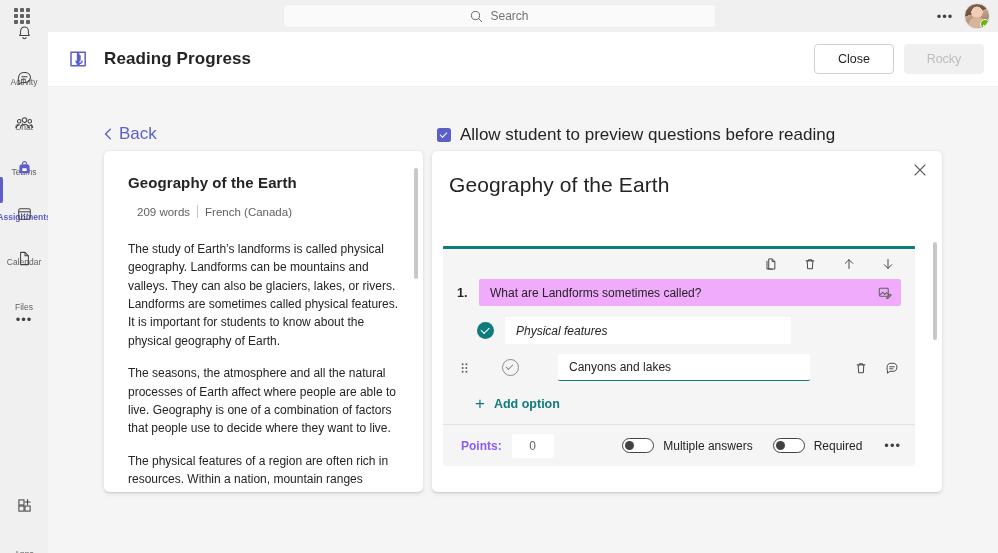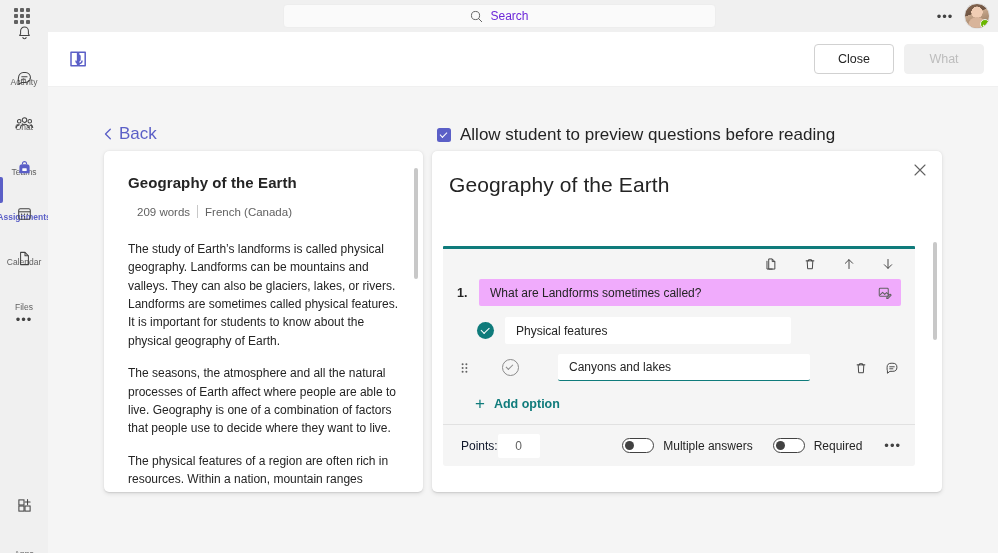--- a/index.html
+++ b/index.html
@@ -21,21 +21,21 @@
     width: 44px; height: 32px; display: flex; align-items: center; justify-content: center;
     cursor: pointer;
   }
   .waffle-grid { display: grid; grid-template-columns: repeat(3, 4px); gap: 2px; }
   .waffle-grid i { width: 4px; height: 4px; background: #616161; border-radius: 1px; display: block; }
   .searchwrap { position: absolute; left: 283px; top: 4px; width: 433px; height: 24px; }
   .searchbox {
     width: 100%; height: 100%; background: #fafafa; border: 1px solid #ededed; border-radius: 4px;
     display: flex; align-items: center; justify-content: center; gap: 7px; cursor: text;
   }
-  .searchbox .txt { font-size: 12px; color: #6d28d9; }
+  .searchbox .txt { font-size: 12px; color: #737373; }
   .topright { position: absolute; right: 8px; top: 0; height: 32px; display: flex; align-items: center; gap: 6px; }
   .dots-btn { width: 26px; height: 26px; display: flex; align-items: center; justify-content: center; cursor: pointer; border-radius: 4px; }
   .dots-btn span { font-size: 13px; color: #424242; letter-spacing: 1px; line-height: 1; }
   .avatar {
     position: relative; width: 26px; height: 26px; border-radius: 50%;
     background: radial-gradient(circle at 50% 34%, #f0cdb4 0 28%, rgba(240,205,180,0) 29%),
                 linear-gradient(160deg, #8a6a52 0%, #6d5342 38%, #c7a78c 39%, #a88a70 70%, #6d5342 100%);
     overflow: hidden; cursor: pointer; border: 1px solid #e3e3e3;
   }
   .avatar::after {
@@ -167,21 +167,21 @@
   .optfield.focused { border-bottom: 1.8px solid #0f7b7b; }
   .opt-actions { display: flex; align-items: center; gap: 13px; margin-left: 14px; }
 
   .addopt { display: flex; align-items: center; gap: 9px; padding: 0 14px; margin-top: 14px; margin-bottom: 12px; margin-left: 18px; cursor: pointer; }
   .addopt .plus { color: #0f7b7b; font-size: 17px; line-height: 1; font-weight: 400; }
   .addopt .lbl { color: #0f7b7b; font-size: 12.5px; font-weight: 700; }
 
   .qfooter {
     border-top: 1px solid #e1e1e1; height: 42px; display: flex; align-items: center; padding: 0 14px 0 18px;
   }
-  .pts-label { font-size: 12px; color: #0f172a; font-weight: 400; margin-right: 0; }
+  .pts-label { font-size: 12px; color: #8b5cf6; font-weight: 700; margin-right: 10px; }
   .pts-input {
     width: 42px; height: 24px; background: #ffffff; border: none; border-radius: 2px;
     display: flex; align-items: center; justify-content: center; font-size: 12px; color: #616161; cursor: text;
   }
   .qfooter .sp { flex: 1; }
   .toggle { width: 32px; height: 15px; border-radius: 9px; border: 1.3px solid #424242; background: #fff; position: relative; cursor: pointer; flex: none; }
   .toggle::after { content: ""; position: absolute; left: 2px; top: 2px; width: 9px; height: 9px; border-radius: 50%; background: #424242; }
   .tg-label { font-size: 12px; color: #242424; margin-left: 9px; margin-right: 20px; }
   .qfooter .more { color: #424242; font-size: 13px; letter-spacing: 1px; cursor: pointer; margin-left: 2px; }
 </style>
@@ -318,23 +318,24 @@
   <div class="header">
     <span class="appicon">
       <svg width="26" height="26" viewBox="0 0 26 26">
           <path d="M5 6.2h6.6v13.6H5z" fill="none" stroke="#5b5fc7" stroke-width="1.5" stroke-linejoin="round"></path>
           <path d="M12.6 6.2h6.6v13.6h-6.6z" fill="none" stroke="#5b5fc7" stroke-width="1.5" stroke-linejoin="round"></path>
           <rect x="11.3" y="8.4" width="3.4" height="7" rx="1.7" fill="#5b5fc7"></rect>
           <path d="M9.9 14.4a3.1 3.1 0 0 0 6.2 0" fill="none" stroke="#5b5fc7" stroke-width="1.3"></path>
           <line x1="13" y1="17.4" x2="13" y2="19.4" stroke="#5b5fc7" stroke-width="1.3"></line>
         </svg>
     </span>
+    <span class="title">Reading Progress</span>
     <span class="spacer"></span>
     <button class="btn close">Close</button>
-    <button class="btn next">What</button>
+    <button class="btn next">Rocky</button>
   </div>
 
   <div class="content">
 
     <div class="subbar">
       <div class="backlink">
         <svg width="8" height="12" viewBox="0 0 8 12">
           <path d="M6.3 1.2 1.5 6l4.8 4.8" fill="none" stroke="#5b5fc7" stroke-width="1.3" stroke-linecap="round" stroke-linejoin="round"></path>
         </svg>
         <span>Back</span>
@@ -407,21 +408,21 @@
                   <rect x="2.4" y="3.4" width="9.6" height="8.6" rx="1" fill="none" stroke="#616161" stroke-width="1.1"></rect>
                   <path d="M3.2 10.6 6 7.9l2.2 2.1 2-1.9 2.6 2.5" fill="none" stroke="#616161" stroke-width="1.1" stroke-linejoin="round"></path>
                   <path d="M10.4 13.4 14 9.8l1.1 1.1-3.6 3.6h-1.1z" fill="none" stroke="#616161" stroke-width="1.1" stroke-linejoin="round"></path>
                 </svg>
             </span>
           </div>
         </div>
 
         <div class="opt-row" style="margin-top:11px;padding-left:31px;">
           <span class="mark filled"></span>
-          <div class="optfield" style="width:286px;margin-left:11px;">
+          <div class="optfield" style="width:286px;margin-left:11px;font-style:italic;">
             <span>Physical features</span>
           </div>
         </div>
 
         <div class="opt-row" style="margin-top:10px;gap:28px;">
           <span class="drag">
             <svg width="9" height="12" viewBox="0 0 9 12">
                 <circle cx="2.6" cy="2.2" r="1" fill="currentColor"></circle>
                 <circle cx="6.4" cy="2.2" r="1" fill="currentColor"></circle>
                 <circle cx="2.6" cy="6" r="1" fill="currentColor"></circle>

